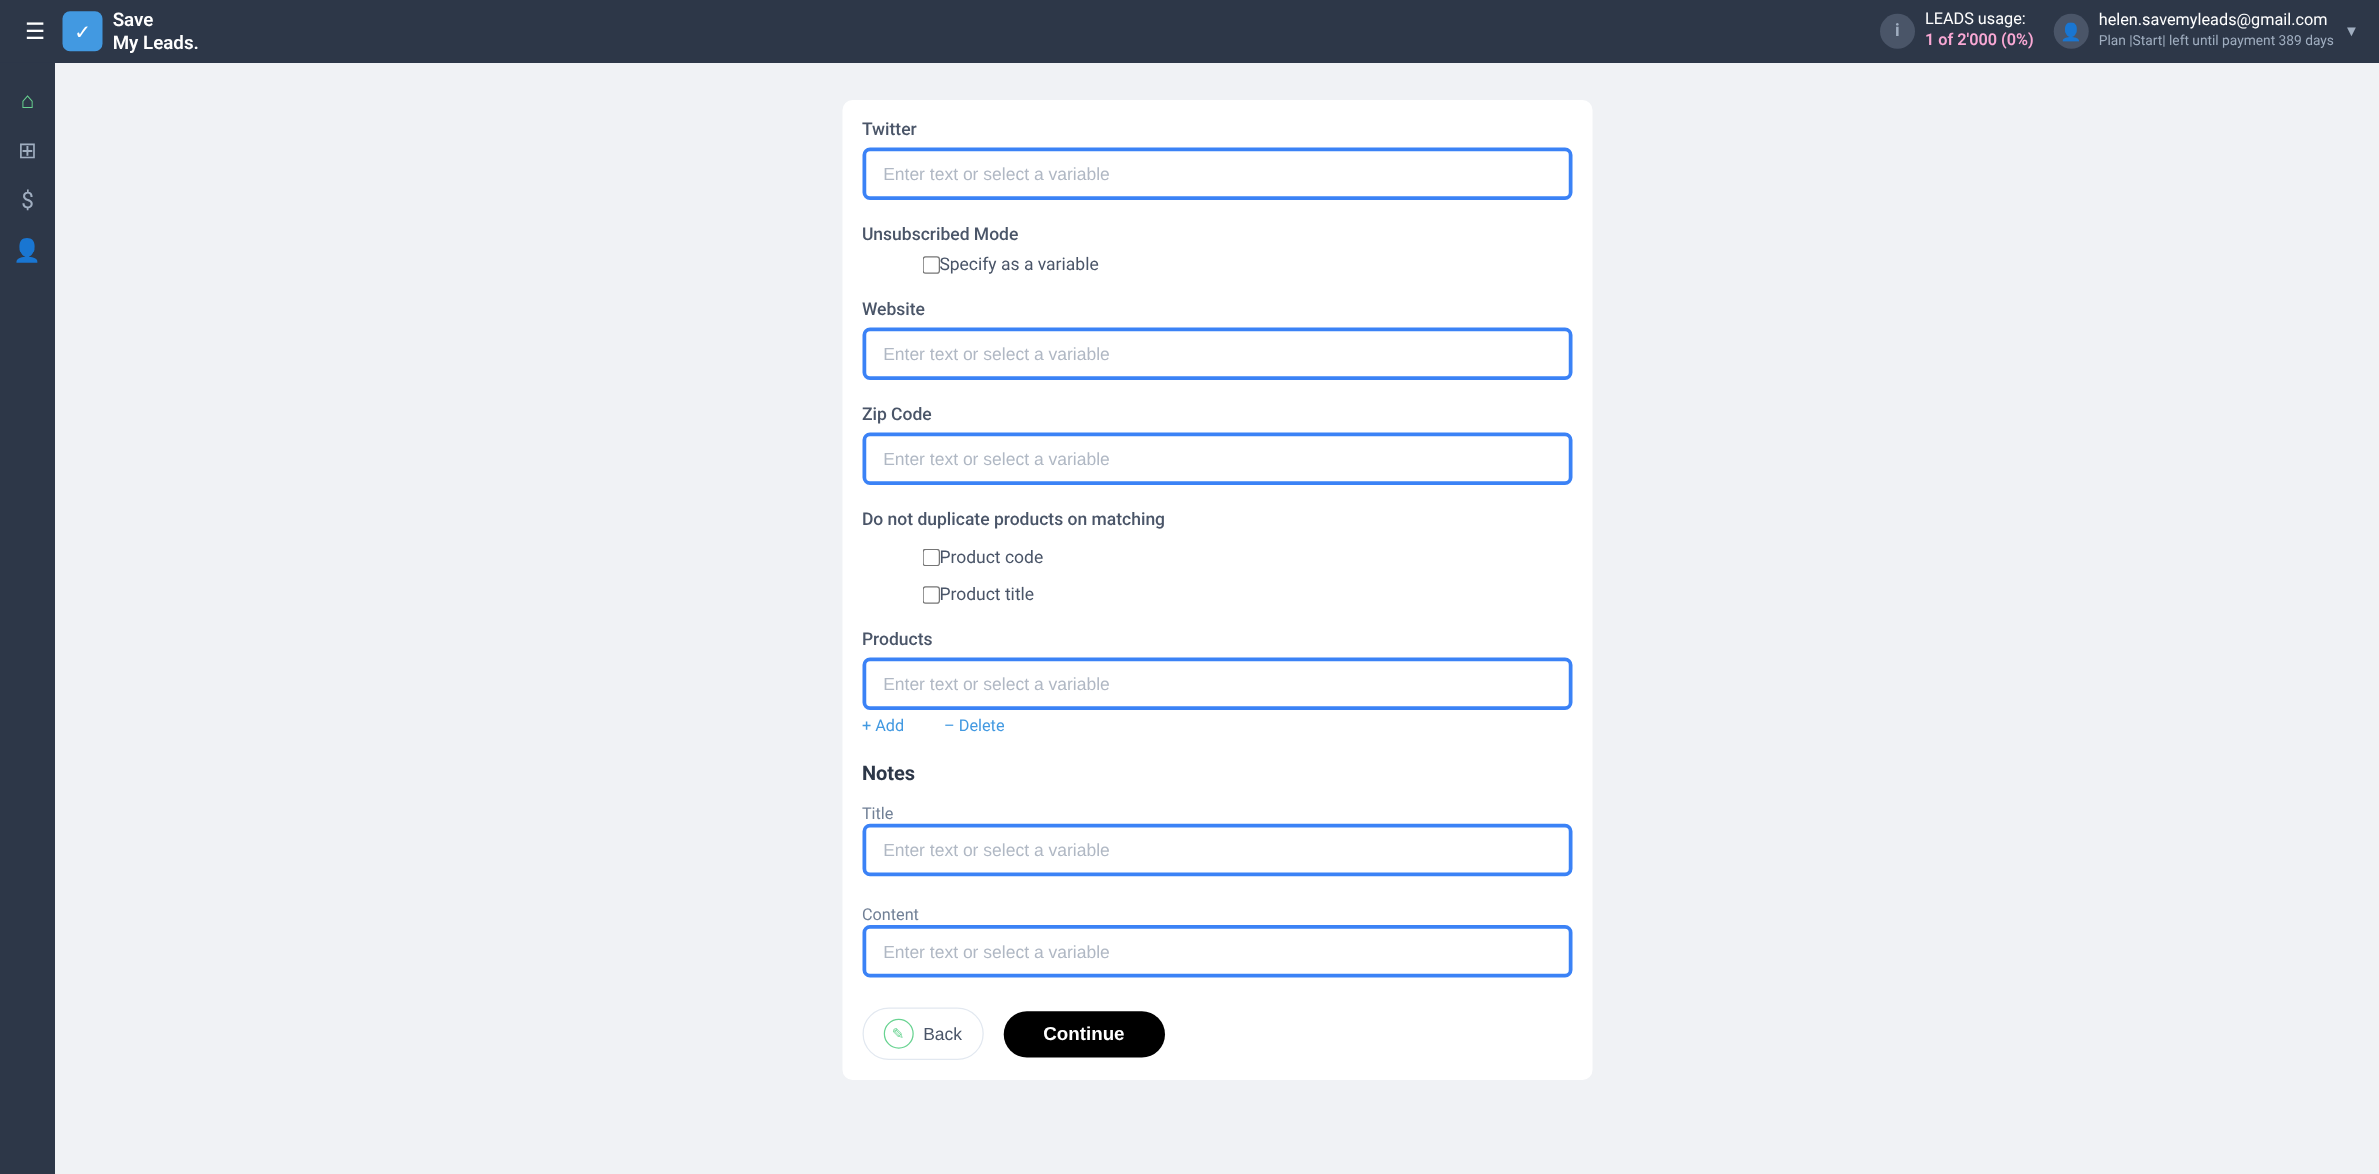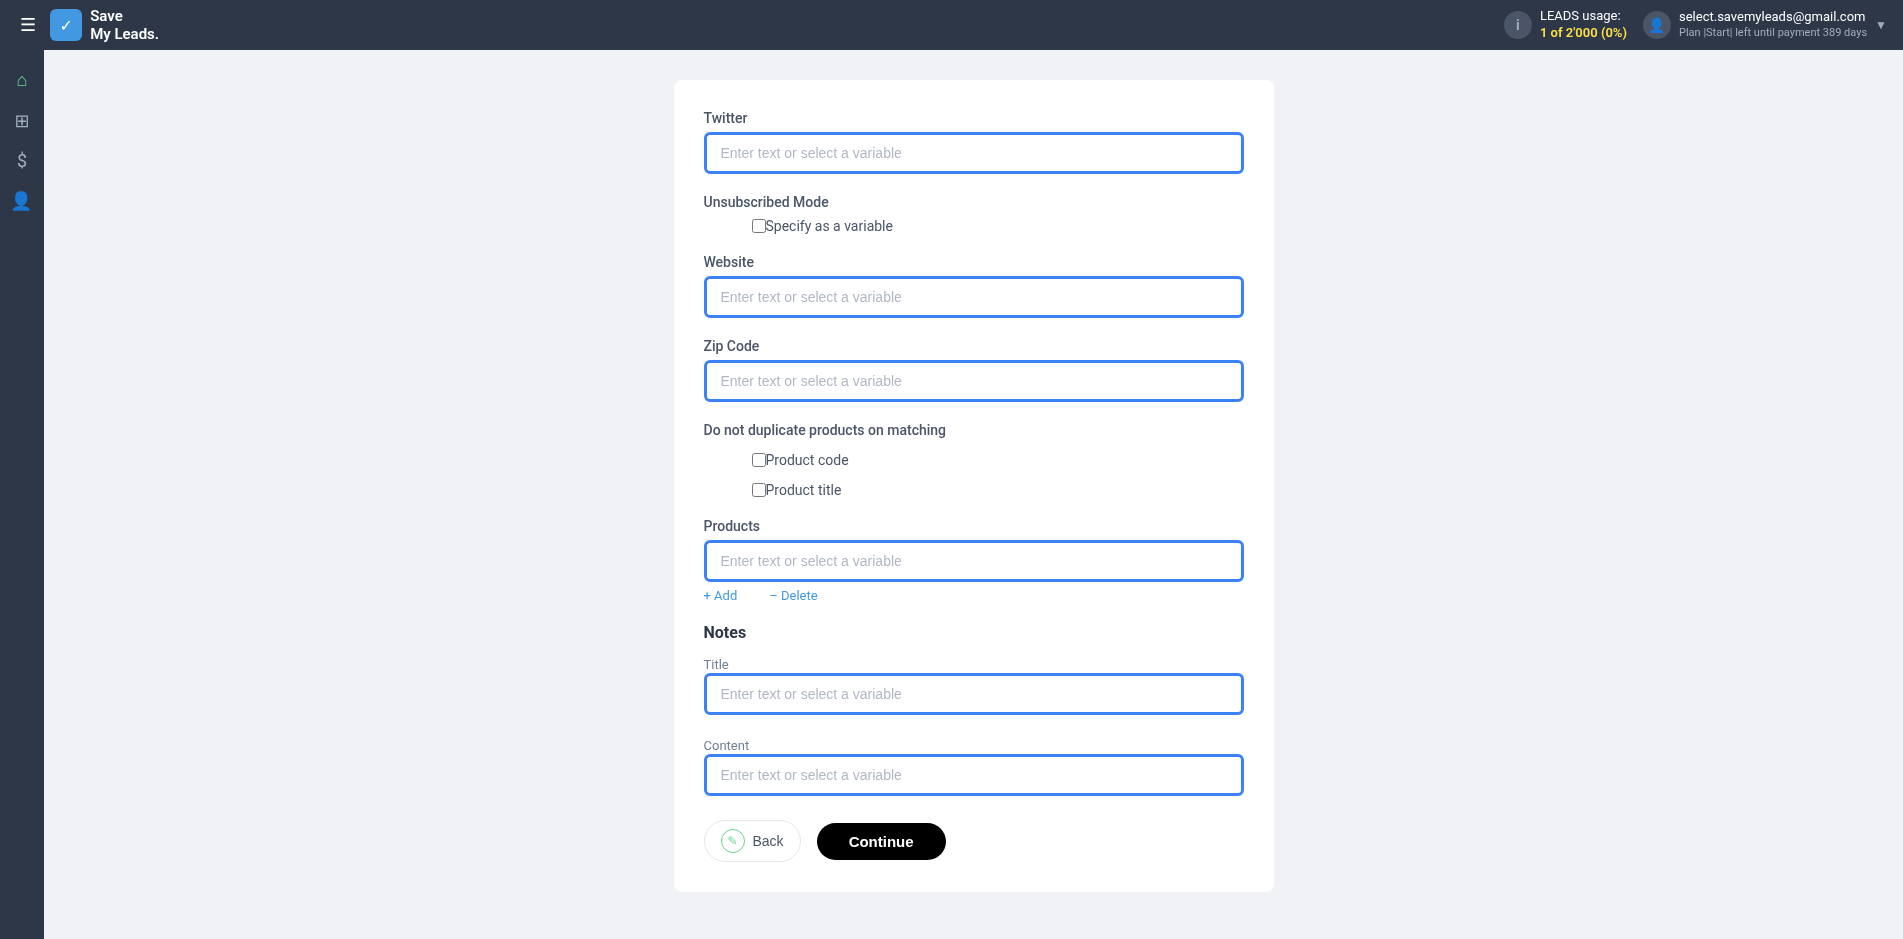--- a/index.html
+++ b/index.html
@@ -25,21 +25,21 @@
 
     .header-right { display: flex; align-items: center; gap: 16px; }
     .leads-usage {
       display: flex; align-items: center; gap: 8px; color: #fff; font-size: 13px;
     }
     .info-icon {
       width: 28px; height: 28px; border-radius: 50%; background: #4a5568;
       display: flex; align-items: center; justify-content: center; color: #a0aec0; font-size: 14px; font-weight: bold;
     }
     .usage-text { line-height: 1.3; }
-    .usage-count { color: #fde047; font-weight: 600; }
+    .usage-count { color: #f9a8d4; font-weight: 600; }
     .user-info { display: flex; align-items: center; gap: 8px; color: #fff; font-size: 13px; }
     .user-avatar {
       width: 28px; height: 28px; border-radius: 50%; background: #4a5568;
       display: flex; align-items: center; justify-content: center; color: #a0aec0; font-size: 14px;
     }
     .user-details { line-height: 1.3; }
     .user-email { font-size: 13px; }
     .user-plan { font-size: 11px; color: #a0aec0; }
     .chevron-down-icon { color: #a0aec0; font-size: 12px; cursor: pointer; }
 
@@ -55,21 +55,21 @@
       cursor: pointer; font-size: 18px; transition: background 0.2s;
     }
     .sidebar-item.active { color: #68d391; }
 
     
     .main-content {
       margin-left: 44px; margin-top: 50px; padding: 30px;
       display: flex; justify-content: center;
     }
     .form-container {
-      background: #fff; border-radius: 8px; padding: 30px;
+      background: #fff; border-radius: 8px; padding: 16px;
       width: 600px; max-width: 100%;
     }
 
     .form-group { margin-bottom: 20px; }
     .form-label {
       display: block; font-size: 14px; color: #4a5568; margin-bottom: 6px; font-weight: 500;
     }
     .form-input {
       width: 100%; padding: 10px 14px; border: 3px solid #3b82f6;
       border-radius: 6px; font-size: 14px; color: #718096;
@@ -152,21 +152,21 @@
     <div class="leads-usage">
       <div class="info-icon">i</div>
       <div class="usage-text">
         <div>LEADS usage:</div>
         <div class="usage-count">1 of 2'000 (0%)</div>
       </div>
     </div>
     <div class="user-info">
       <div class="user-avatar">👤</div>
       <div class="user-details">
-        <div class="user-email">select.savemyleads@gmail.com</div>
+        <div class="user-email">helen.savemyleads@gmail.com</div>
         <div class="user-plan">Plan |Start| left until payment 389 days</div>
       </div>
       <span class="chevron-down-icon">▼</span>
     </div>
   </div>
 </header>
 
 <nav class="sidebar">
   <div class="sidebar-item active">⌂</div>
   <div class="sidebar-item">⊞</div>

